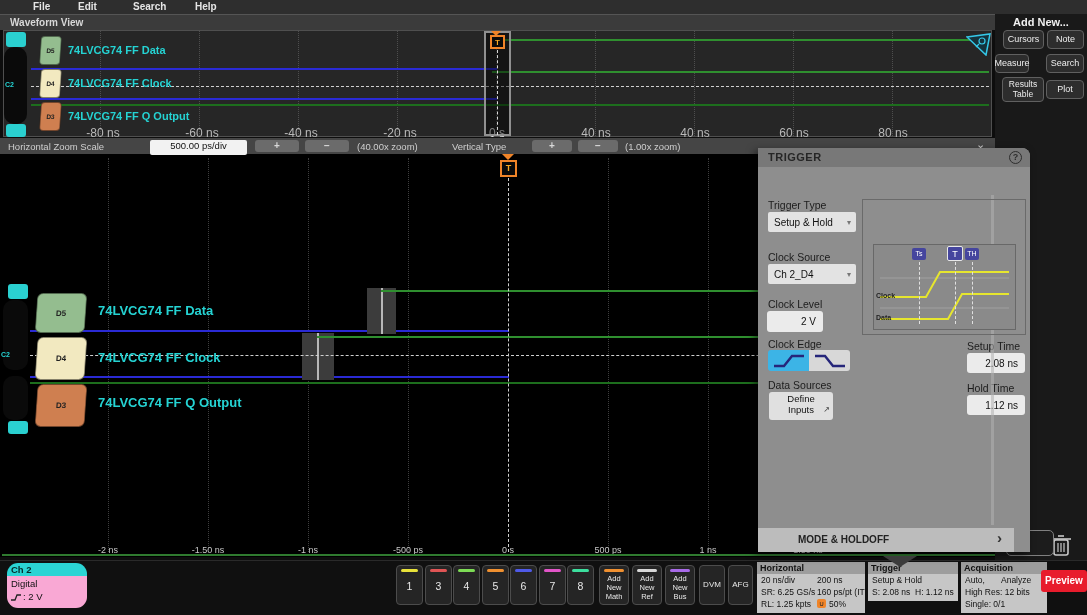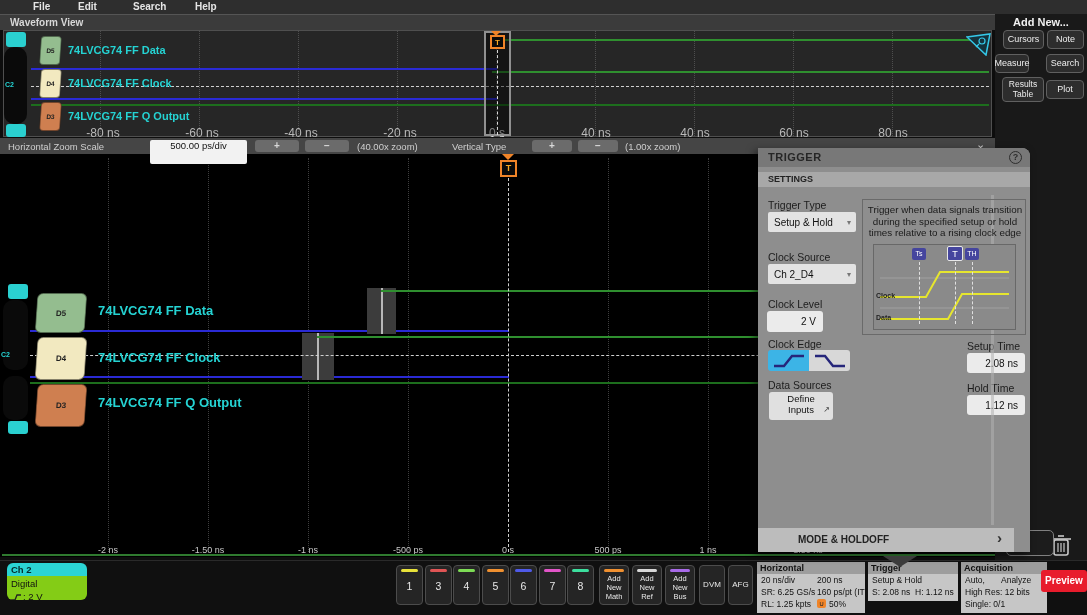--- a/index.html
+++ b/index.html
@@ -23,21 +23,21 @@
               display:flex; align-items:center; justify-content:center; font-size:6.5px; font-weight:bold; color:#222;
               transform:skewX(-4deg); z-index:3; }
   .ov-label { position:absolute; left:64px; font-size:11px; font-weight:bold; z-index:3; white-space:nowrap; }
   .dash-h { border-top:1.5px dashed #cfcfcf; height:0; z-index:2; }
   .src-tag { color:#25d3d3; font-size:7px; font-weight:bold; z-index:3; }
   .bracket-c { background:#2ad0d0; border-radius:3px; z-index:2; }
   .bracket-b { background:#0a0a0a; border-radius:10px; z-index:2; }
 
   
   .zoom-bar { left:0; top:138px; width:995px; height:16px; background:#454545; z-index:2; color:#cfcfcf; font-size:9.5px; }
-  .zb-input { position:absolute; left:150px; top:2px; width:97px; height:24px; background:#f2f2f2; border-radius:2px;
+  .zb-input { position:absolute; left:150px; top:2px; width:97px; height:15px; background:#f2f2f2; border-radius:2px;
               color:#111; font-size:9.5px; text-align:center; line-height:12px; }
   .zb-btn { position:absolute; top:2px; height:12px; background:#6b6b6b; border-radius:3px; color:#d8d8d8;
             font-size:10px; font-weight:bold; text-align:center; line-height:11px; }
 
   
   #mainwf { left:0; top:154px; width:995px; height:403px; background:#000; z-index:1; }
   .mgrid { position:absolute; top:4px; height:394px; width:0; border-left:1px dotted #3e3e3e; z-index:1; }
   .mtick { position:absolute; top:391px; transform:translateX(-50%); color:#c8c8c8; font-size:9px; z-index:3; white-space:nowrap; }
   .m-badge { position:absolute; left:36px; width:50px; border-radius:6px; border:1px solid rgba(0,0,0,.45);
              display:flex; align-items:center; justify-content:center; font-size:8px; font-weight:bold; color:#222;
@@ -79,23 +79,23 @@
   .diagram { position:absolute; left:10px; top:44px; width:143px; height:86px; border:1px solid #686868; background:#8a8a8a; }
   .dg-flag { position:absolute; background:#45459e; color:#fff; text-align:center; border-radius:2px; z-index:3; }
   .dg-dash { position:absolute; width:0; border-left:1px dashed #e0e0e0; z-index:2; }
   .dg-lbl { position:absolute; color:#222; font-size:7px; font-weight:bold; z-index:3; }
   .mode-bar { position:absolute; left:0; top:380px; width:256px; height:24px; background:#bcbcbc; cursor:pointer; }
   .mode-bar span.t { position:absolute; left:40px; top:6px; color:#222; font-size:10px; font-weight:bold; }
   .mode-bar span.c { position:absolute; right:12px; top:1px; color:#333; font-size:15px; font-weight:bold; }
 
   
   #bottombar { left:0; top:560px; width:1087px; height:55px; background:#101010; border-top:1px solid #2a2a2a; z-index:5; }
-  .ch2-badge { position:absolute; left:7px; top:2px; width:80px; height:37px; border-radius:6px; overflow:hidden; cursor:pointer; }
+  .ch2-badge { position:absolute; left:7px; top:2px; width:80px; height:45px; border-radius:11px; overflow:hidden; cursor:pointer; }
   .ch2-head { height:13px; background:#2bd4d4; color:#052a2a; font-size:9.5px; font-weight:bold; padding:1px 0 0 4px; }
-  .ch2-body { height:32px; background:#84cc16; color:#111; font-size:9.5px; padding:2px 0 0 4px; line-height:1.35; }
+  .ch2-body { height:32px; background:#f9a8d4; color:#111; font-size:9.5px; padding:2px 0 0 4px; line-height:1.35; }
   .dbtn { position:absolute; top:4px; width:27px; height:40px; background:#252525; border:1px solid #4c4c4c; border-radius:4px;
           color:#e8e8e8; cursor:pointer; }
   .dbtn .stripe { position:absolute; top:3px; left:4px; right:4px; height:3px; border-radius:2px; }
   .dbtn .num { position:absolute; left:0; top:14px; width:100%; text-align:center; font-size:10.5px; }
   .dbtn .multi { position:absolute; left:0; top:8px; width:100%; text-align:center; font-size:7.5px; line-height:1.2; }
   .ibadge-h { position:absolute; height:12px; background:#9d9d9d; color:#111; font-size:9px; font-weight:bold; padding:1px 0 0 3px; }
   .ibadge-b { position:absolute; background:#c6c6c6; color:#111; font-size:8.5px; cursor:pointer; }
   .ibrow { position:absolute; white-space:pre; }
   .preview-btn { position:absolute; left:1041px; top:9px; width:46px; height:22px; background:#e81c2c; border-radius:3px;
                  color:#fff; font-size:10px; font-weight:bold; text-align:center; line-height:22px; cursor:pointer; }
@@ -257,21 +257,20 @@
       <line x1="12" y1="10" x2="12" y2="19" stroke="#c8c8c8" stroke-width="1.2"></line>
       <line x1="15" y1="10" x2="15" y2="19" stroke="#c8c8c8" stroke-width="1.2"></line>
     </svg>
   </div>
 
   <div class="abs" id="tpanel">
     <div class="tp-title">
       <span>TRIGGER</span>
       <div class="tp-help">?</div>
     </div>
-    <div class="tp-settings">SETTINGS</div>
 
     <span class="plabel" style="left:10px;top:51px">Trigger Type</span>
     <div class="dropdown" style="left:10px;top:64px;width:88px;height:20px">
       <span>Setup &amp; Hold</span>
       <span class="dd-caret">▾</span>
     </div>
 
     <span class="plabel" style="left:10px;top:103px">Clock Source</span>
     <div class="dropdown" style="left:10px;top:116px;width:88px;height:20px">
       <span>Ch 2_D4</span>
@@ -301,21 +300,20 @@
 
     <span class="plabel" style="left:209px;top:192px">Setup Time</span>
     <div class="fld" style="left:209px;top:205px;width:58px;height:20px">2.08 ns</div>
 
     <span class="plabel" style="left:209px;top:234px">Hold Time</span>
     <div class="fld" style="left:209px;top:247px;width:58px;height:20px">1.12 ns</div>
 
     <div class="abs" style="left:233px;top:47px;width:3px;height:330px;background:#b0b0b0;opacity:.55"></div>
 
     <div class="info-box">
-      <div class="info-text">Trigger when data signals transition during the specified setup or hold times relative to a rising clock edge</div>
       <div class="diagram">
         <svg class="abs" style="left:0;top:0" width="141" height="84">
           <line x1="6" y1="33" x2="135" y2="33" stroke="#a6a6a6" stroke-width="0.8"></line>
           <line x1="6" y1="63" x2="135" y2="63" stroke="#a6a6a6" stroke-width="0.8"></line>
           <polyline points="6,52 52,52 66,27 135,27" fill="none" stroke="#e6e62e" stroke-width="2"></polyline>
           <polyline points="6,74 74,74 88,49 135,49" fill="none" stroke="#e6e62e" stroke-width="2"></polyline>
         </svg>
         <div class="dg-dash" style="left:45px;top:17px;height:62px"></div>
         <div class="dg-dash" style="left:81px;top:17px;height:62px"></div>
         <div class="dg-dash" style="left:98px;top:17px;height:62px"></div>

